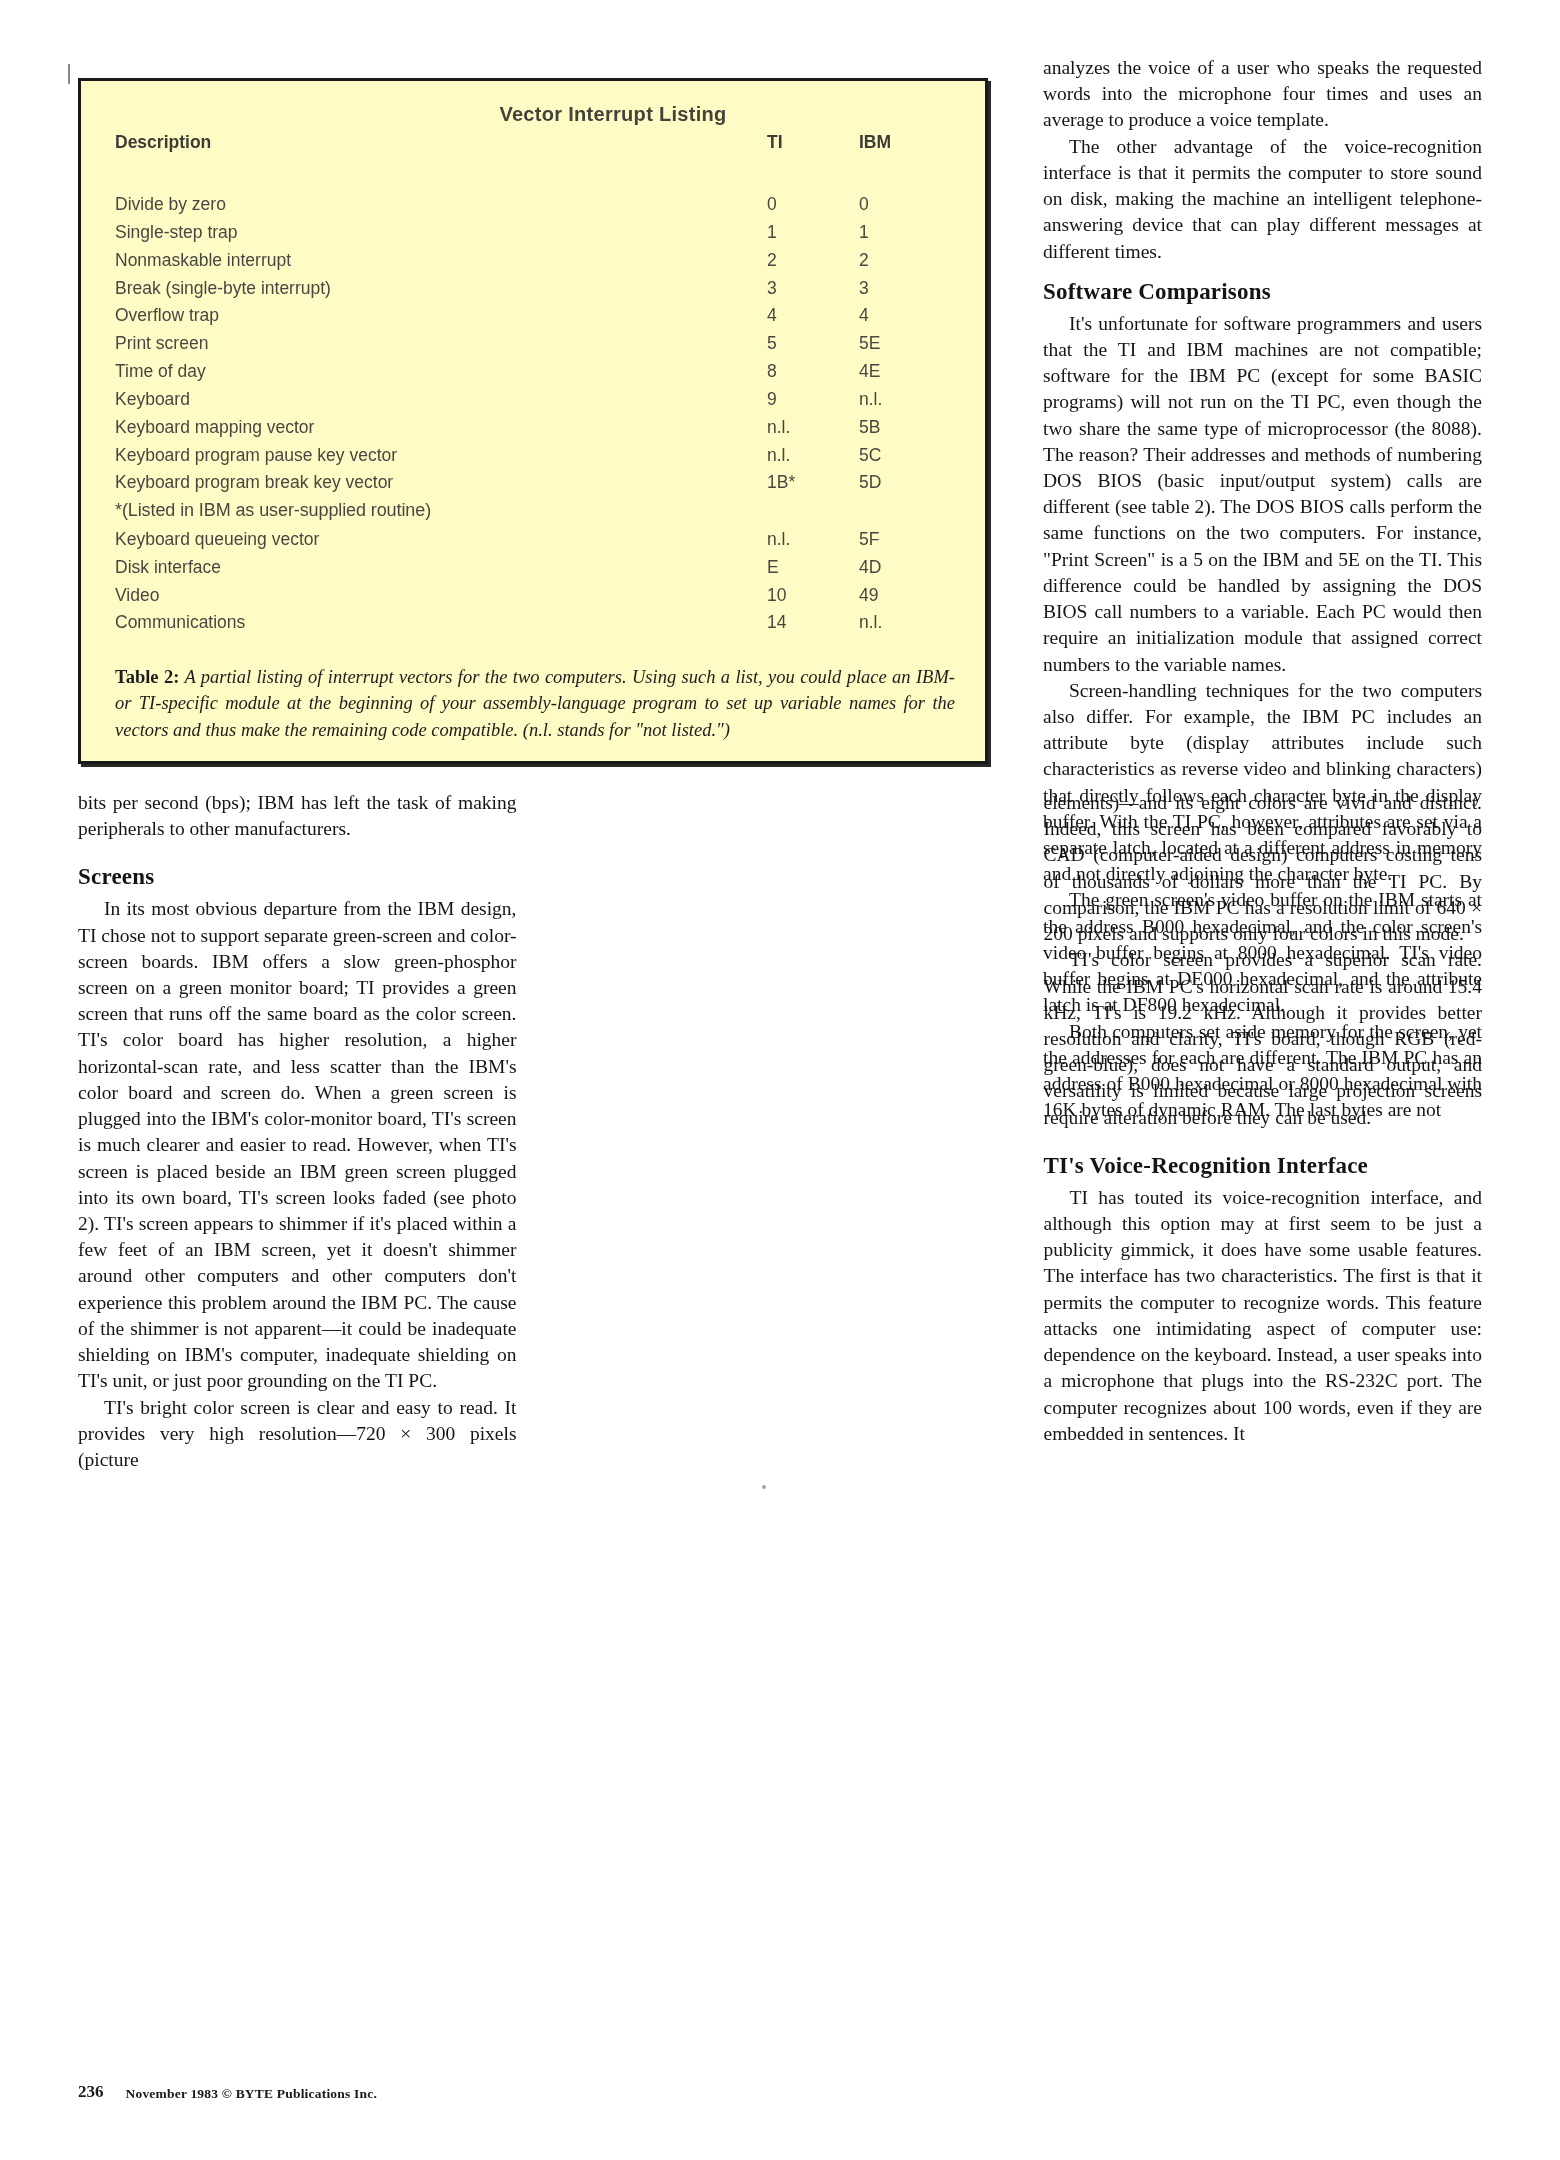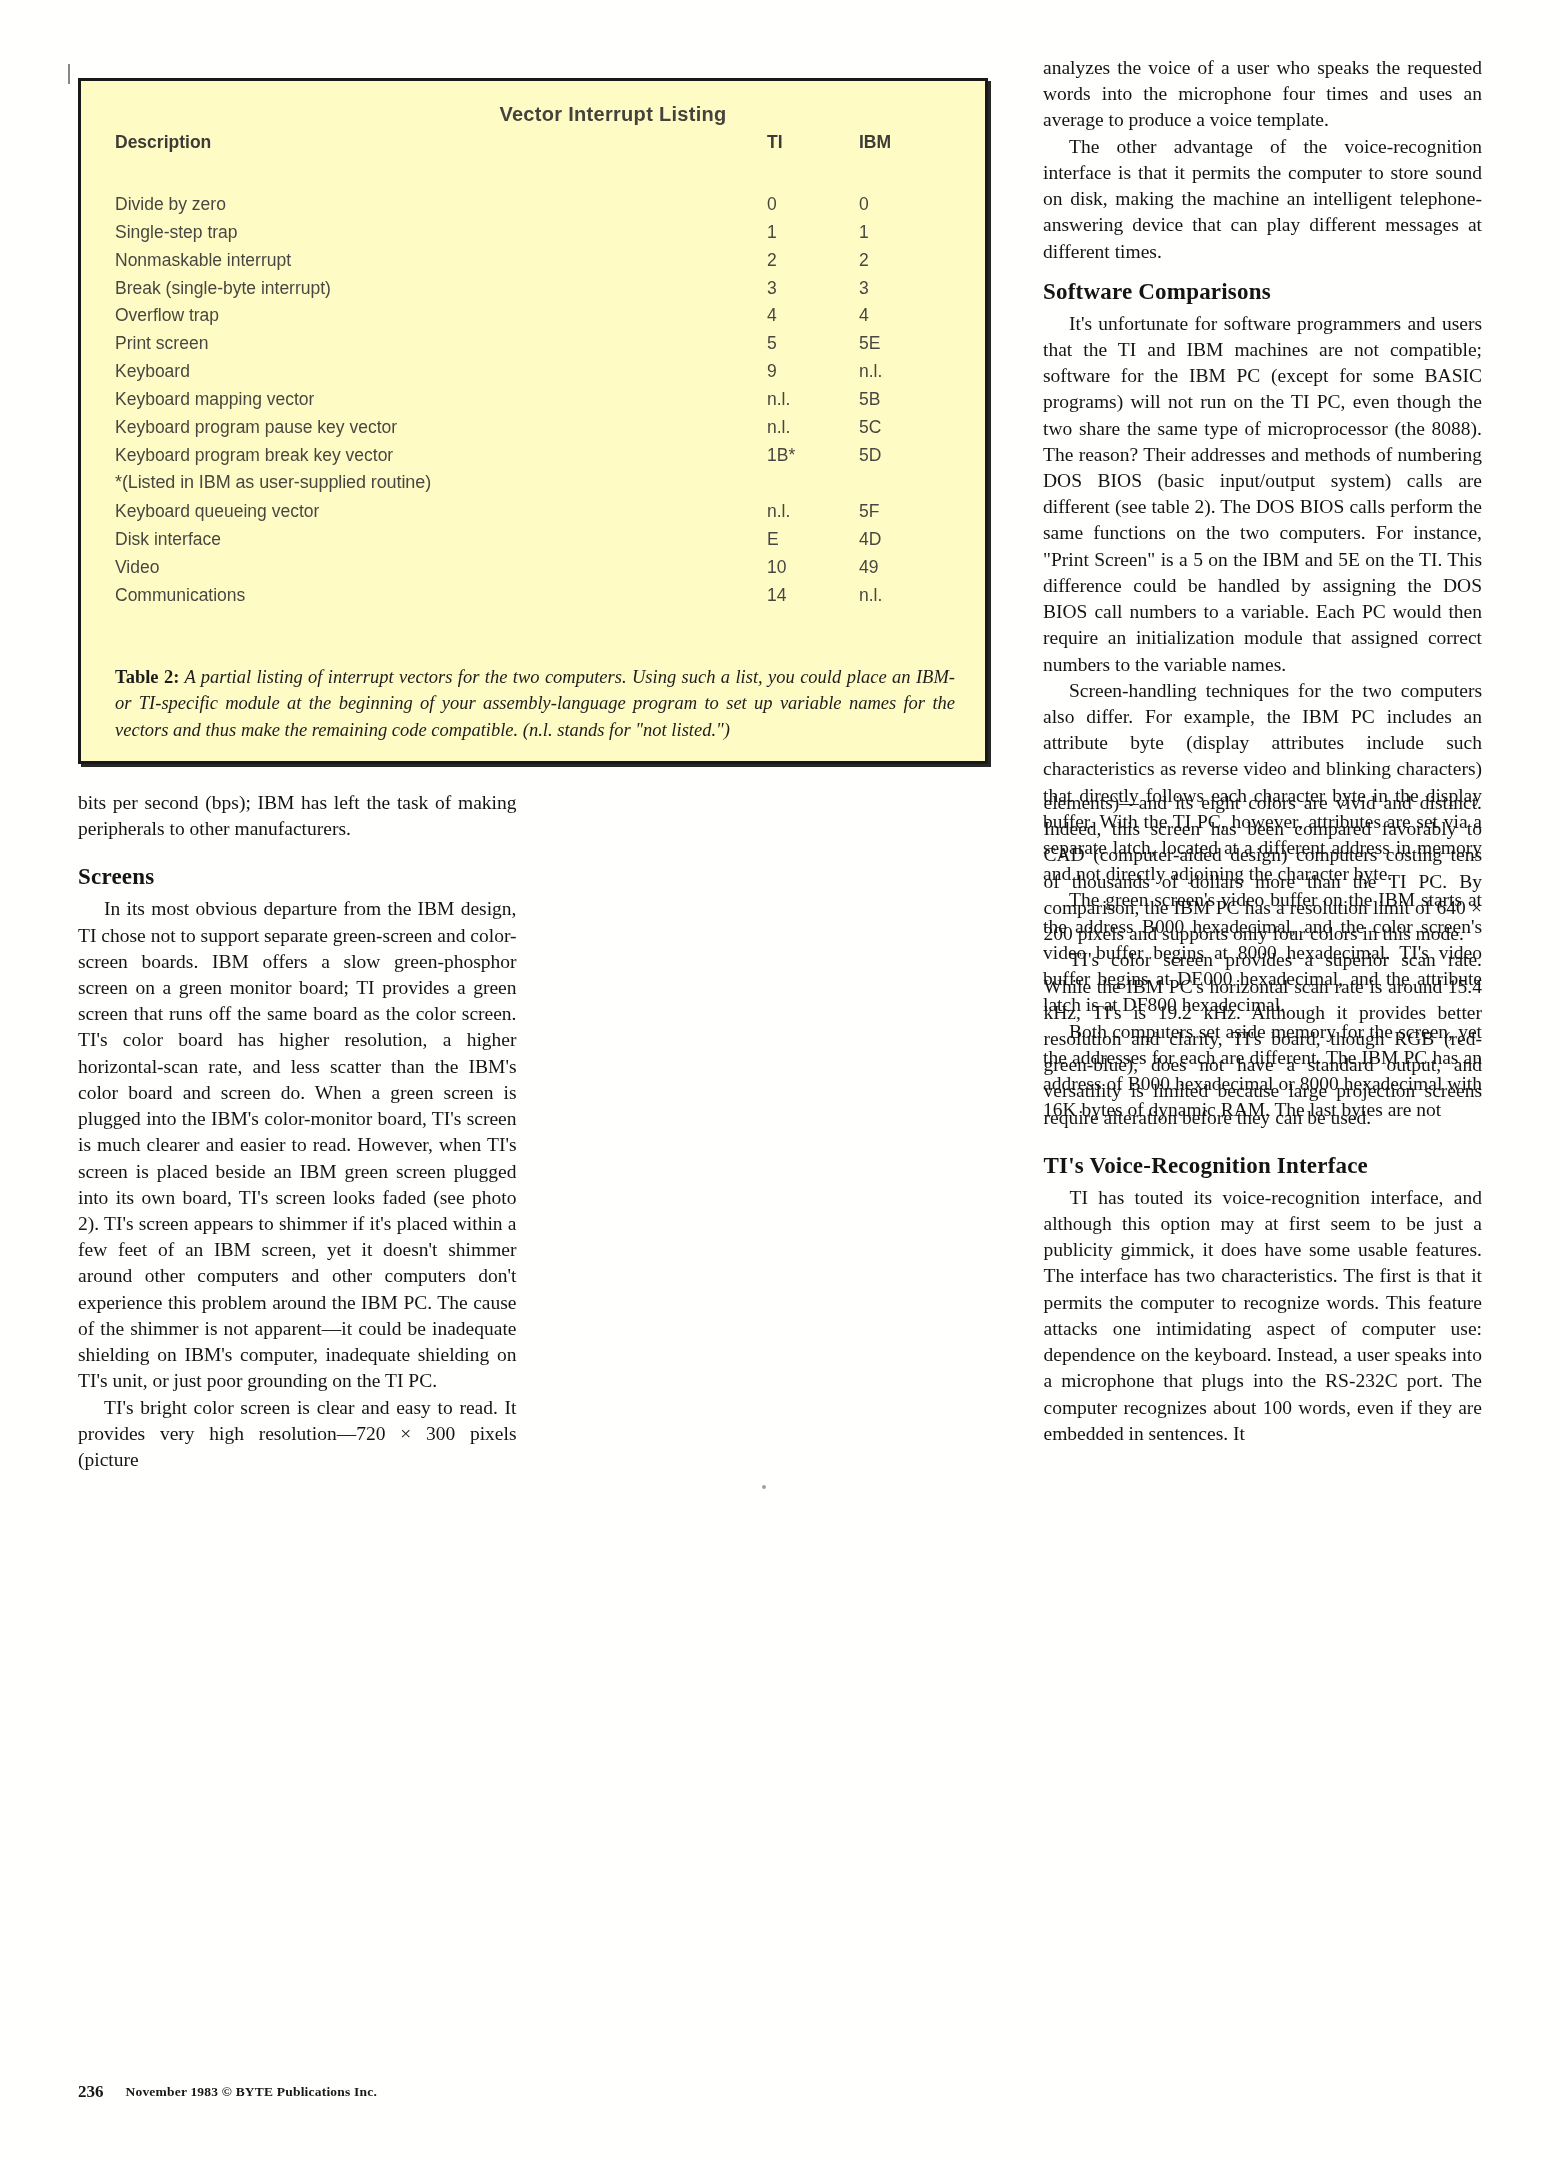--- a/index.html
+++ b/index.html
@@ -140,21 +140,21 @@
 
   
   .footer {
     position: absolute;
     left: 78px;
     bottom: 58px;
     font-family: "Liberation Serif", serif;
     font-size: 15px;
     color: #1a1a1a;
     display: flex;
-    align-items: center;
+    align-items: flex-end;
     gap: 22px;
   }
   .footer .pageno {
     font-weight: bold;
     font-size: 17px;
   }
   .footer .imprint {
     font-weight: bold;
     font-size: 13.5px;
     letter-spacing: .2px;
@@ -223,20 +223,25 @@
           </tr>
           <tr>
             <td class="desc">Overflow trap</td>
             <td class="num">4</td>
             <td class="num">4</td>
           </tr>
           <tr>
             <td class="desc">Print screen</td>
             <td class="num">5</td>
             <td class="num">5E</td>
+          </tr>
+          <tr>
+            <td class="desc">Time of day</td>
+            <td class="num">8</td>
+            <td class="num">4E</td>
           </tr>
           <tr>
             <td class="desc">Keyboard</td>
             <td class="num">9</td>
             <td class="num">n.l.</td>
           </tr>
           <tr>
             <td class="desc">Keyboard mapping vector</td>
             <td class="num">n.l.</td>
             <td class="num">5B</td>

